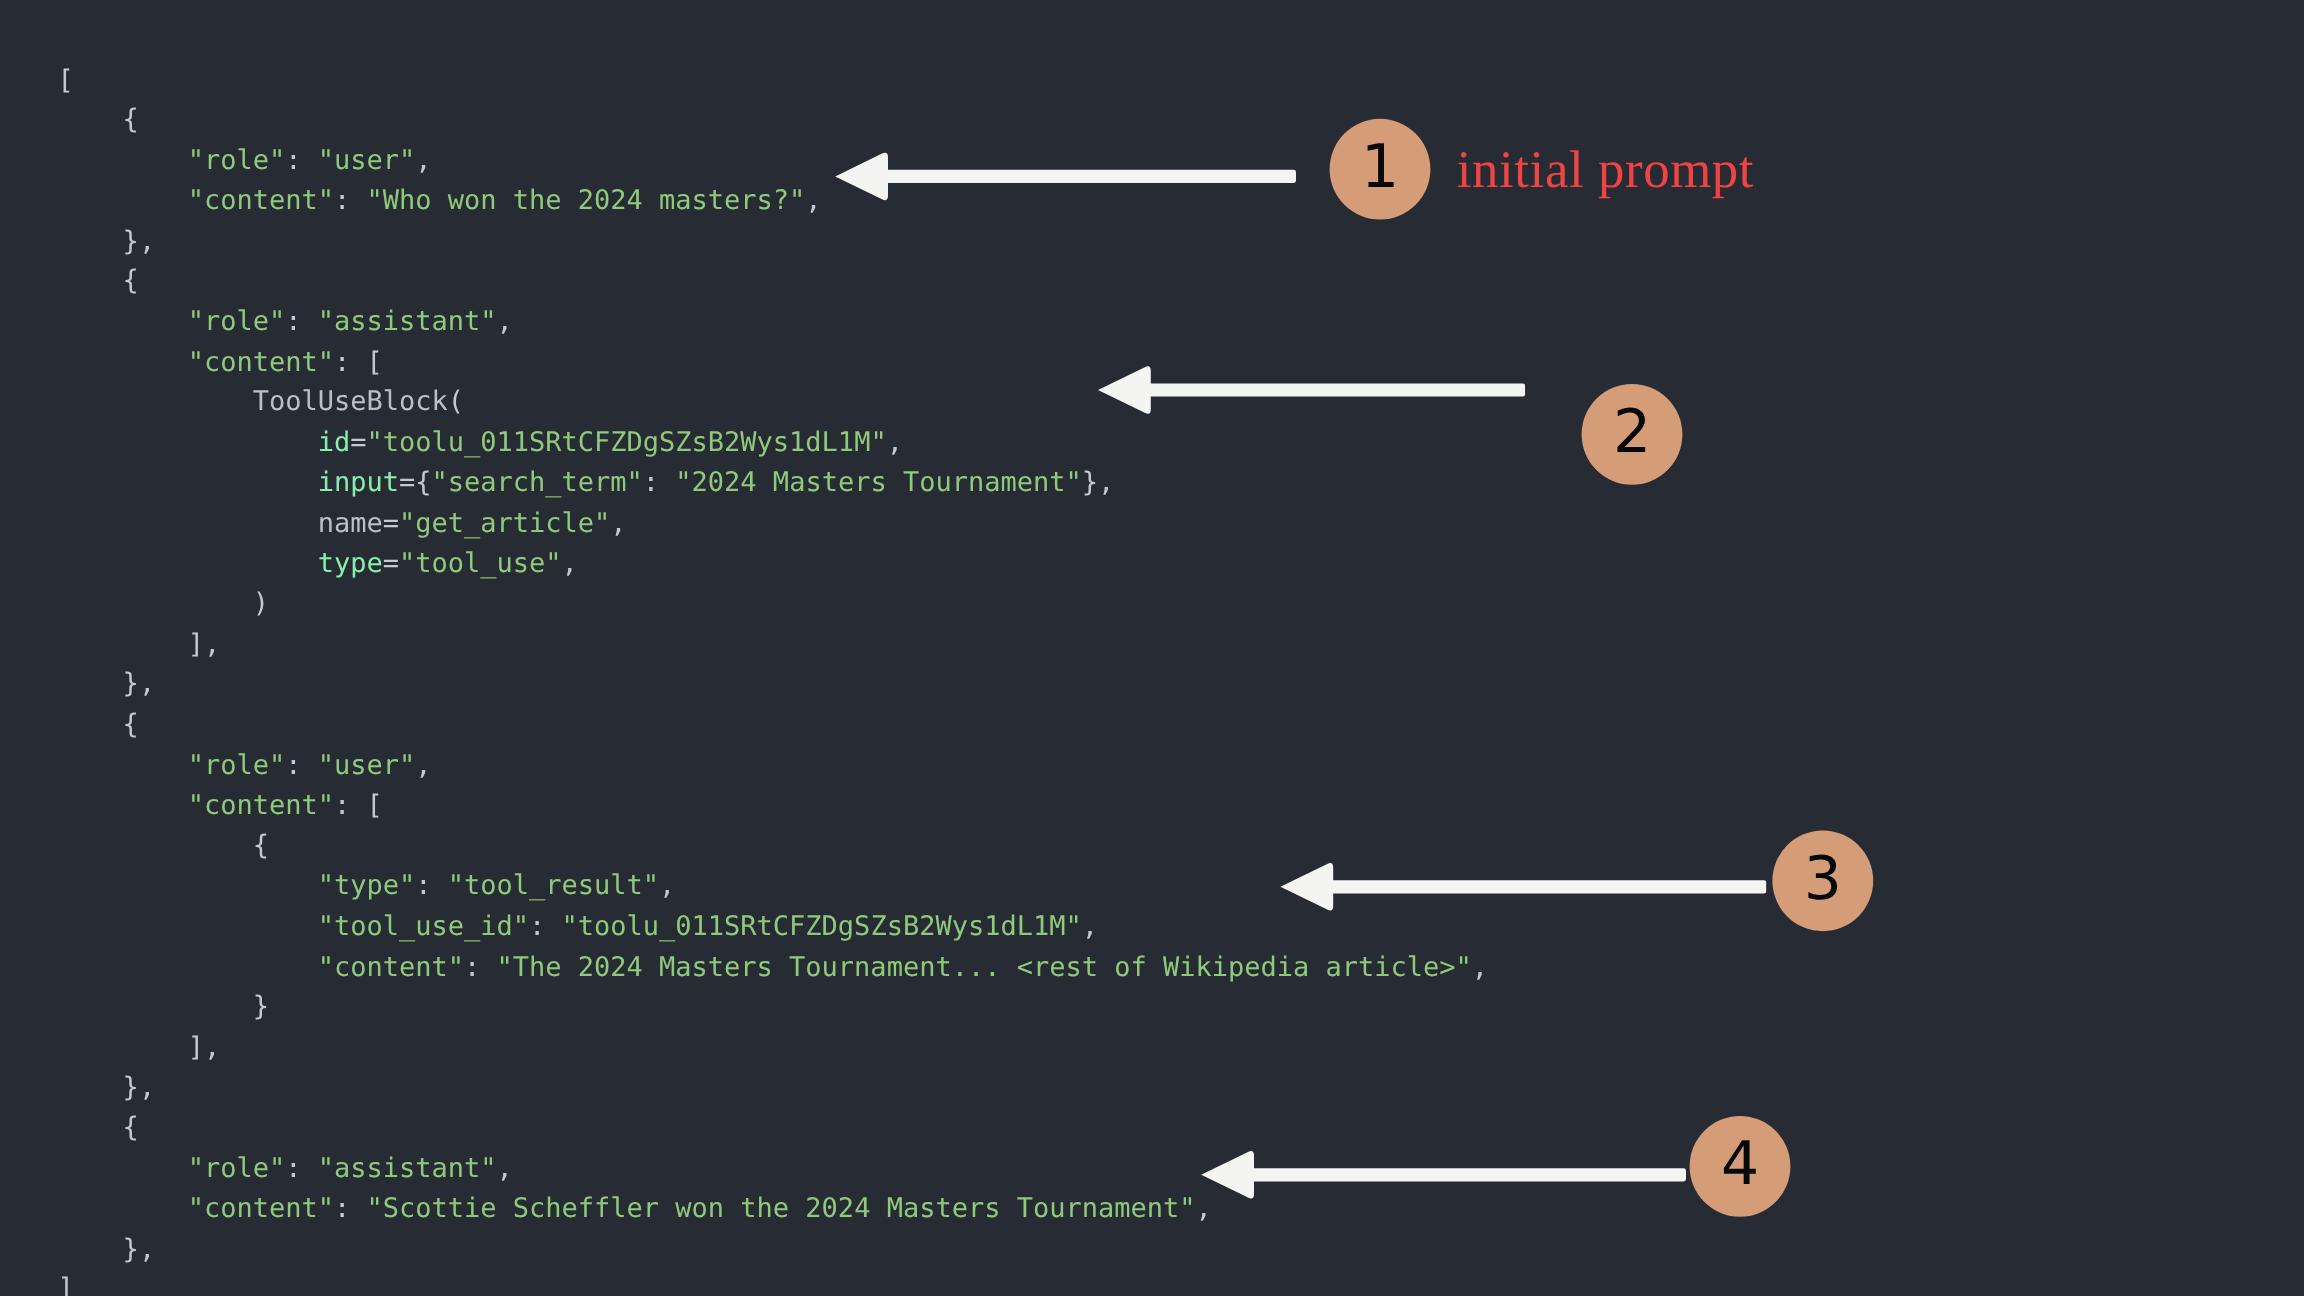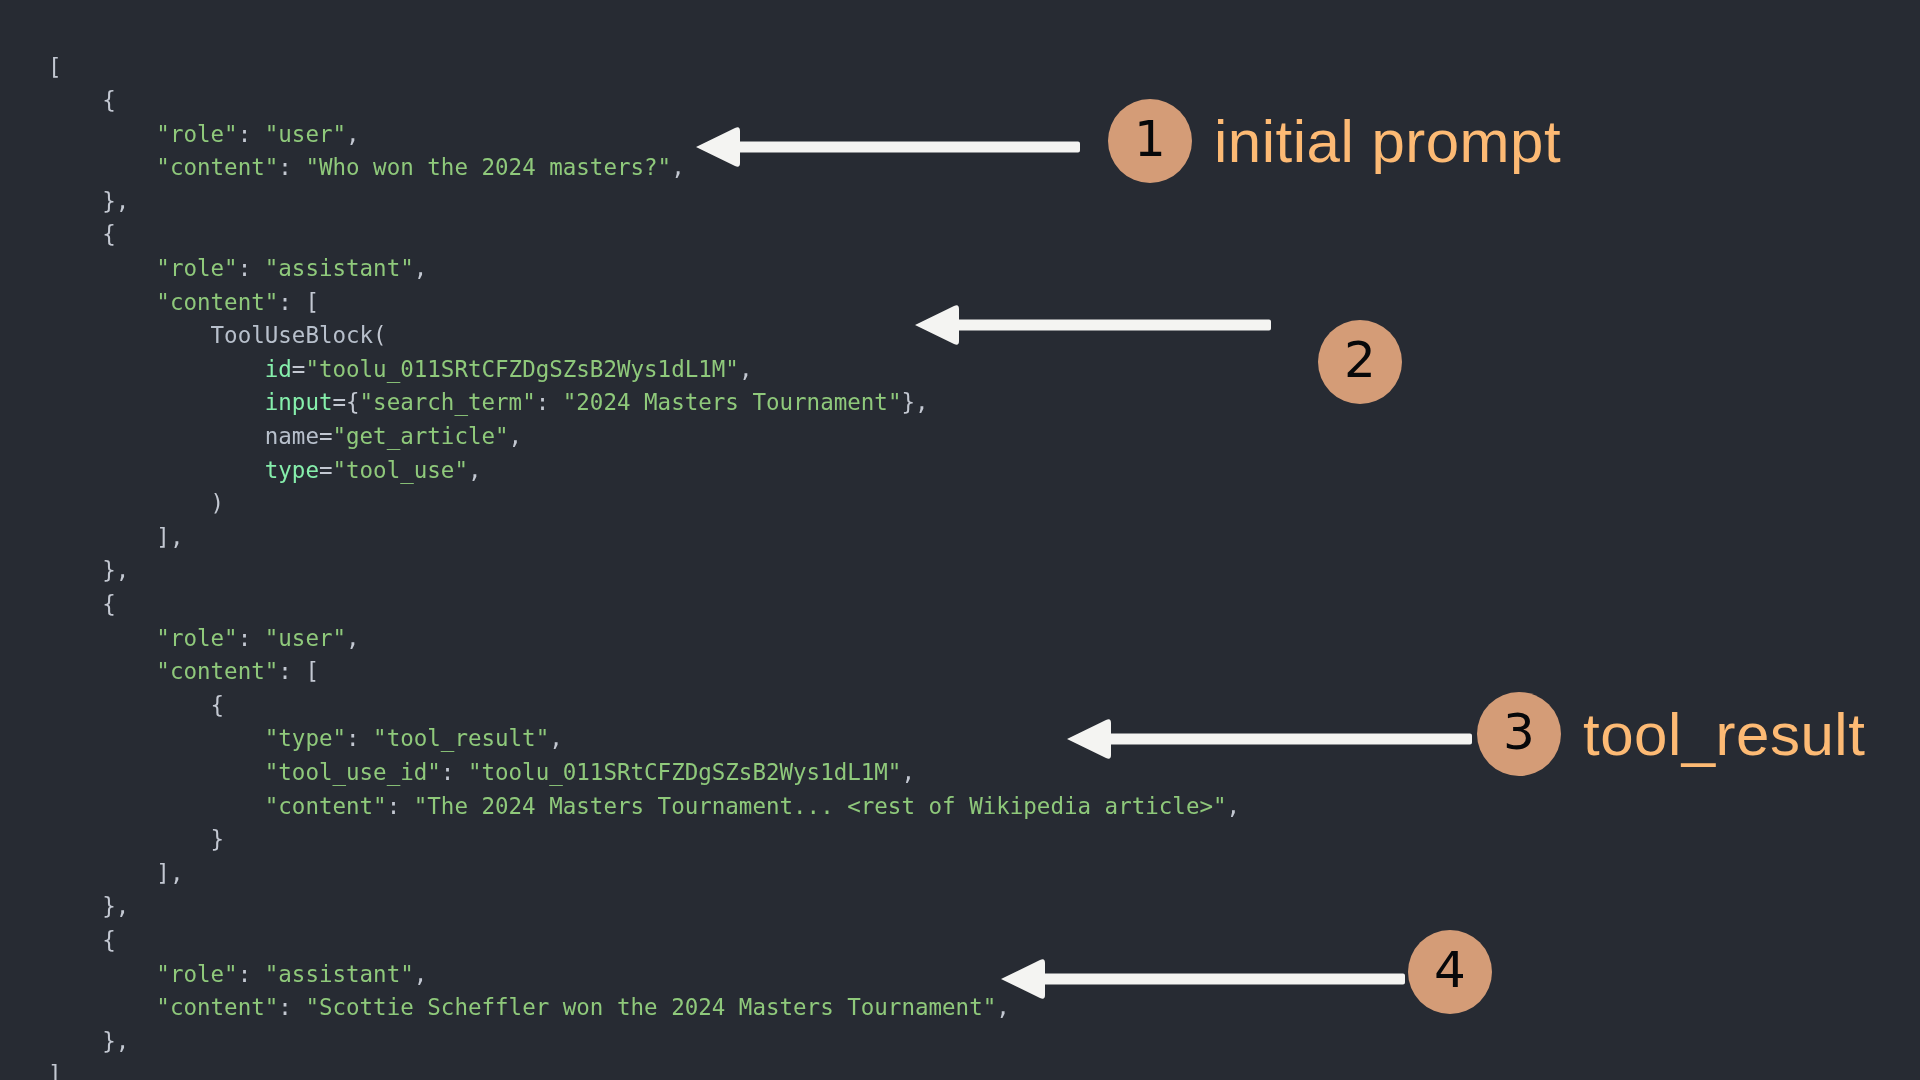--- a/index.html
+++ b/index.html
@@ -51,23 +51,23 @@
     align-items: center;
     justify-content: center;
     font-family: "DejaVu Sans", "Liberation Sans", sans-serif;
     font-size: 50px;
     font-weight: 400;
     line-height: 1;
     padding-bottom: 4px;
     box-sizing: border-box;
   }
   .anno-label {
-    font-family: Liberation Sans, sans-serif;
-    font-size: 60px;
-    color: #fdba74;
+    font-family: Liberation Serif, serif;
+    font-size: 44px;
+    color: #ef4444;
     white-space: nowrap;
     letter-spacing: 0.5px;
   }
 
   
   .arrow {
     position: absolute;
     height: 46px;
   }
   .arrow svg { display: block; }
@@ -107,20 +107,19 @@
     <div class="circle">1</div>
     <div class="anno-label">initial prompt</div>
   </div>
 
   <div class="anno" style="left:1318px; top:320px;">
     <div class="circle">2</div>
   </div>
 
   <div class="anno" style="left:1477px; top:692px;">
     <div class="circle">3</div>
-    <div class="anno-label">tool_result</div>
   </div>
 
   <div class="anno" style="left:1408px; top:930px;">
     <div class="circle">4</div>
   </div>
 
 </div>
 
 </body></html>

